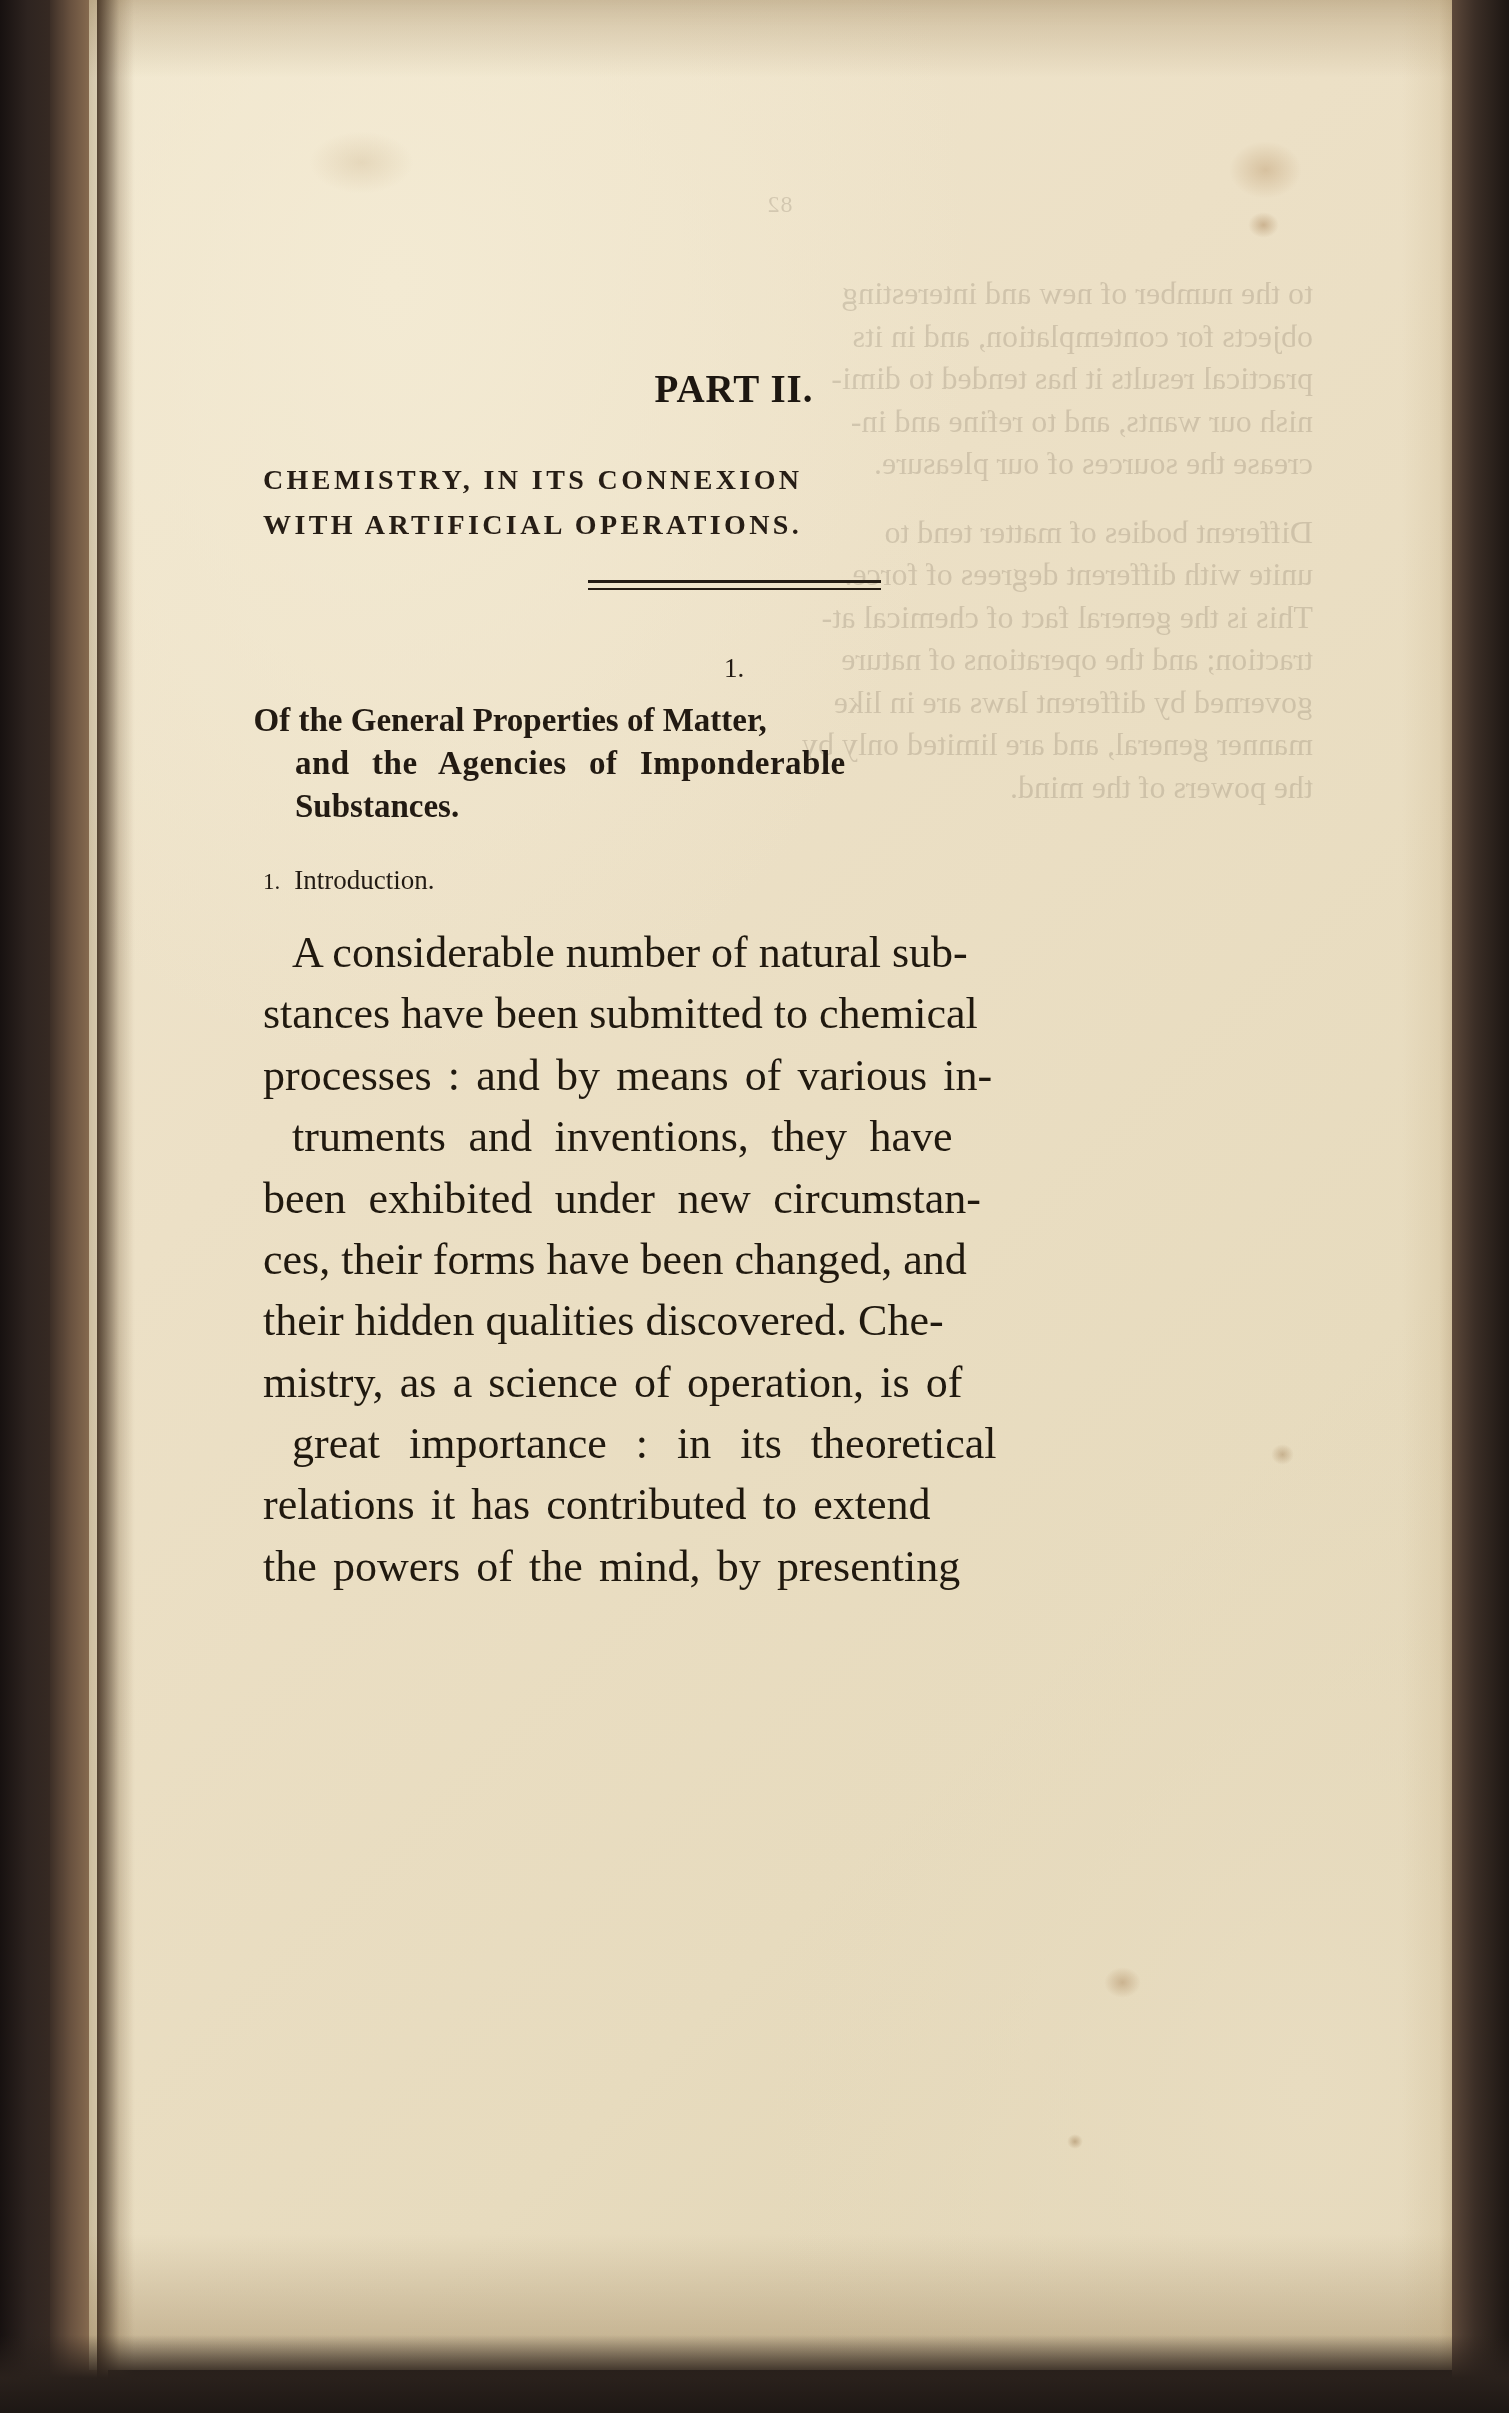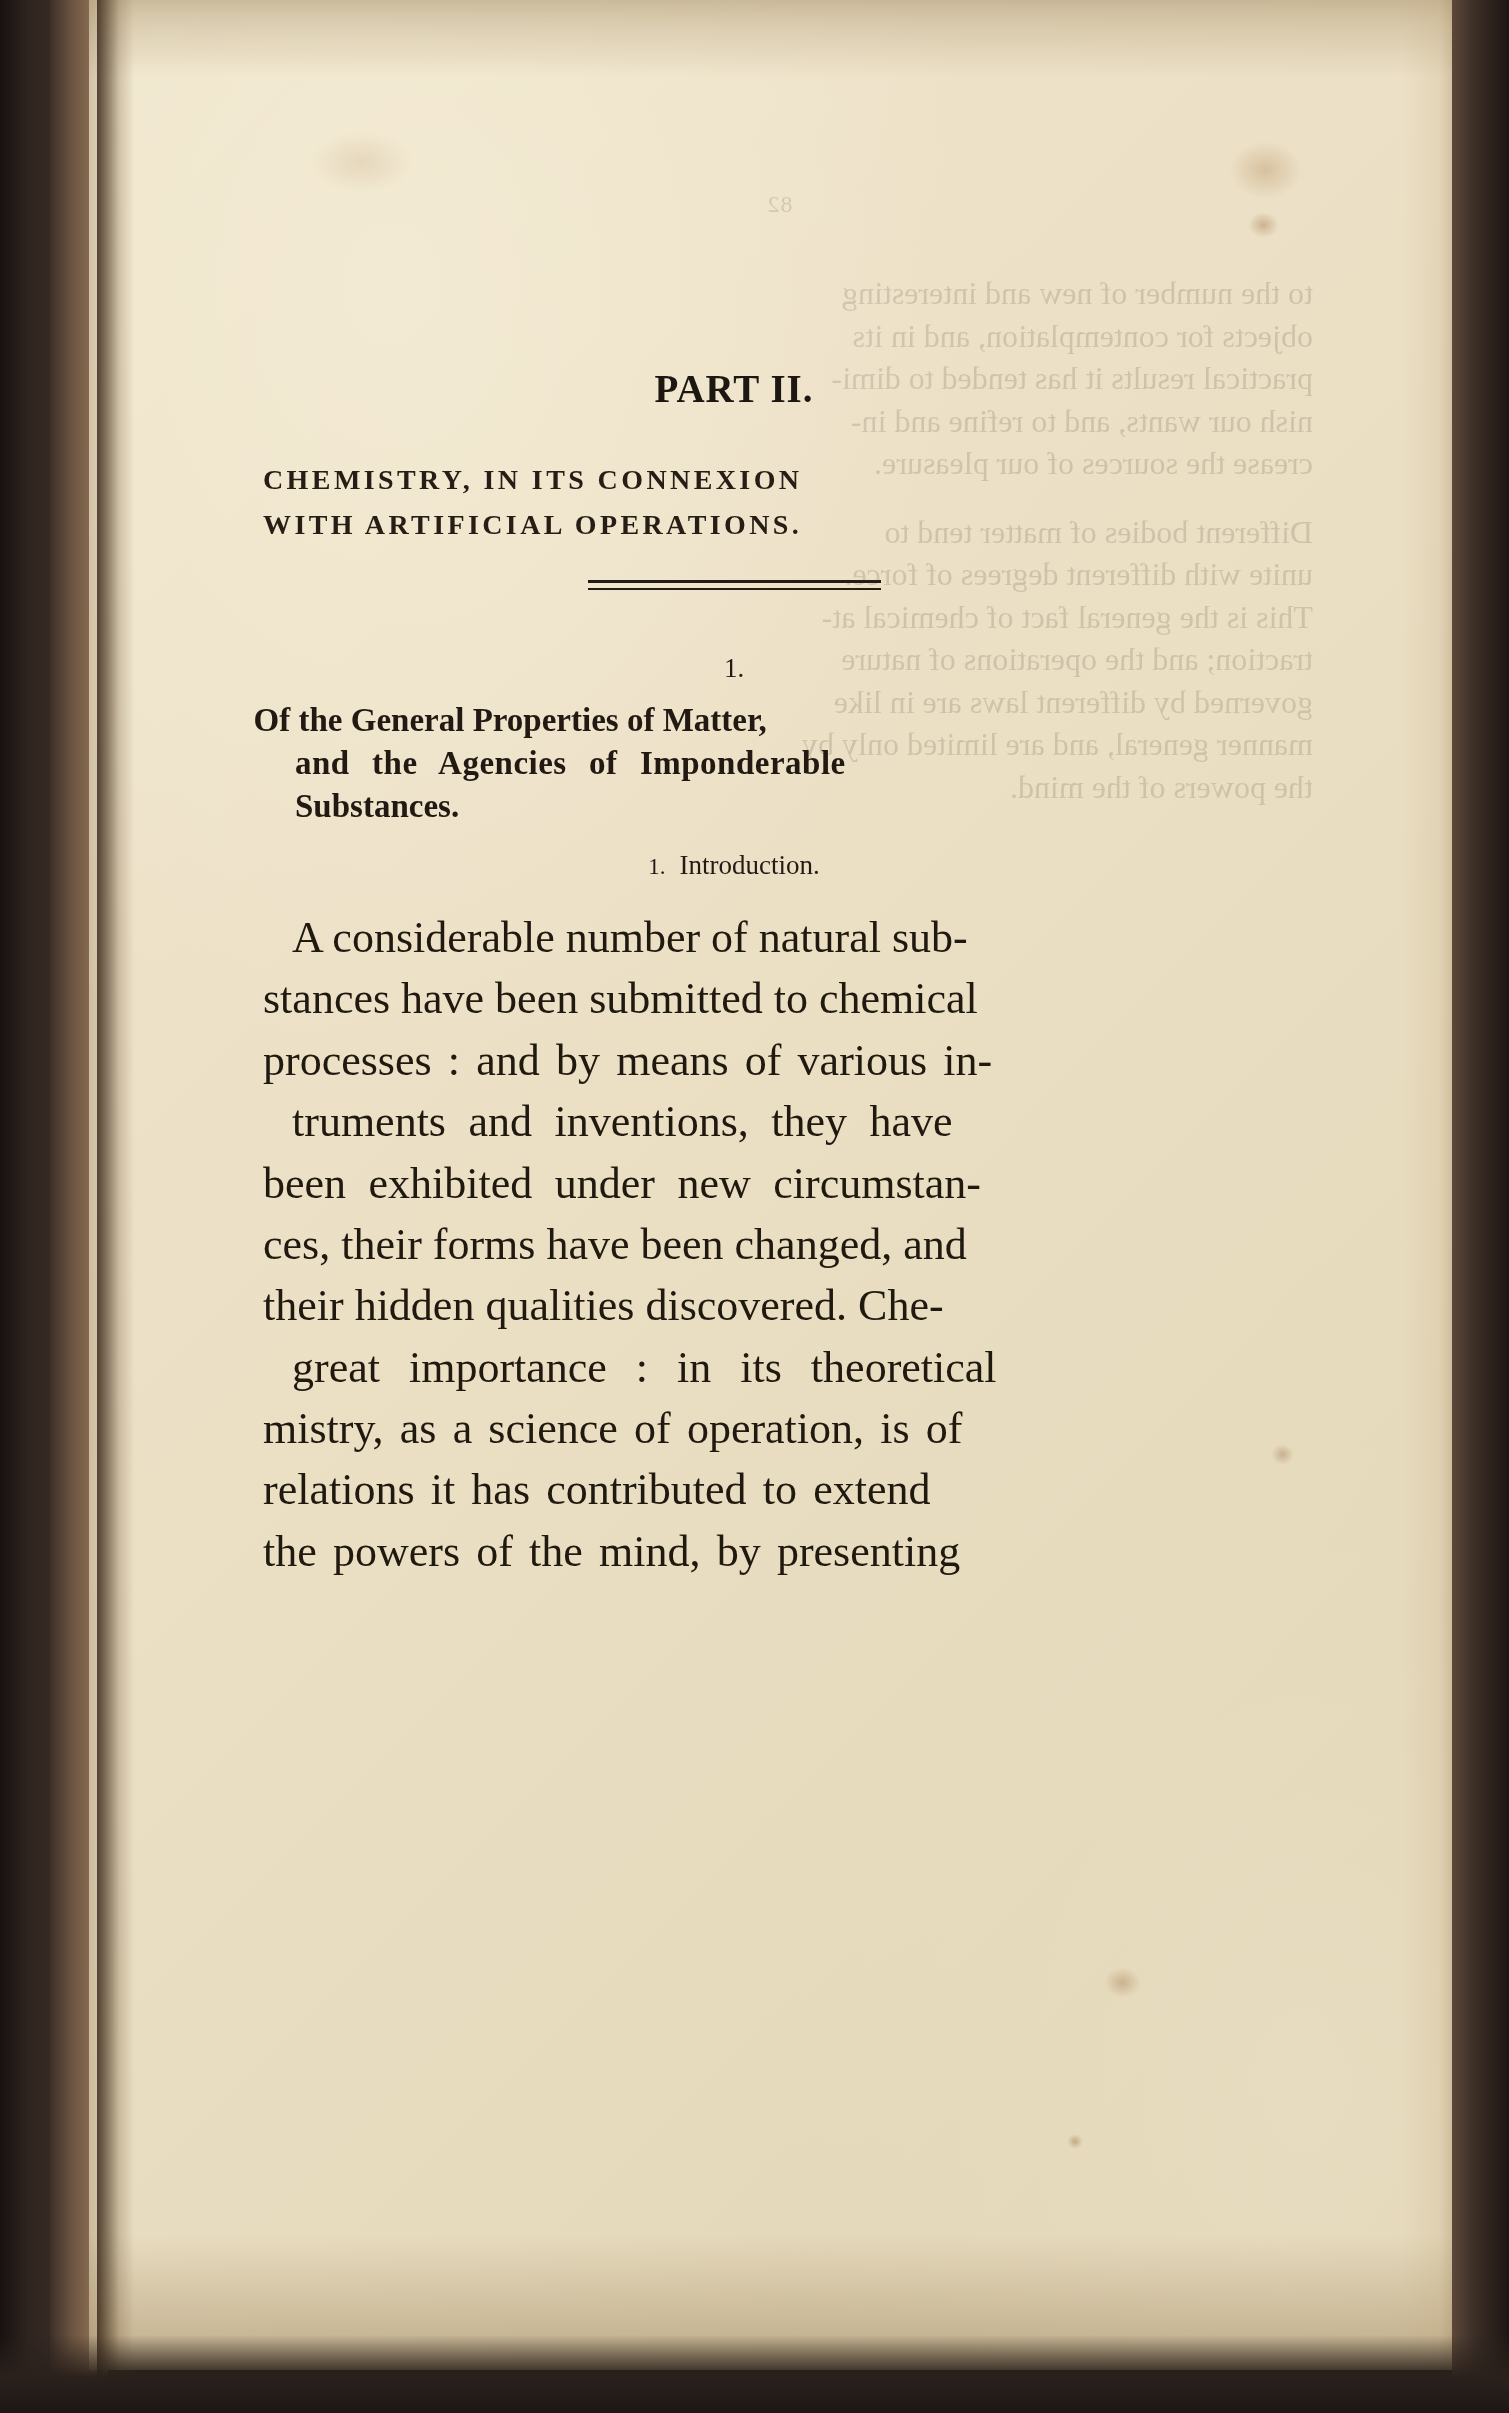--- a/index.html
+++ b/index.html
@@ -164,22 +164,22 @@
     line-height: 1.29;
     text-align: justify;
     text-align-last: left;
     color: #221a12;
   }
   .section-heading .l1 { display: block; text-indent: -9.4px; }
   .section-heading .l2 { display: block; padding-left: 32px; letter-spacing: 0.5px; word-spacing: 13.6px; }
   .section-heading .l3 { display: block; padding-left: 32px; }
 
   .subsection {
-    margin-top: 23px;
-    text-align: center;
+    margin-top: 38px;
+    text-align: left;
     font-size: 27px;
     color: #221a13;
   }
   .subsection .subnum { font-size: 23px; }
 
   .body-text {
     margin-top: 26px;
     font-size: 44px;
     line-height: 1.395;
     color: #20190f;
@@ -280,22 +280,22 @@
 
       <div class="body-text">
         <p>
           <span class="line indent">A considerable number of natural sub-</span>
           <span class="line">stances have been submitted to chemical</span>
           <span class="line justify-wide">processes :  and by means of various in-</span>
           <span class="line justify-wider indent">truments  and  inventions,   they  have</span>
           <span class="line justify-wider">been  exhibited  under  new  circumstan-</span>
           <span class="line">ces, their forms have been changed, and</span>
           <span class="line">their hidden qualities discovered.   Che-</span>
+          <span class="line justify-wide">mistry,  as  a  science  of  operation,  is  of</span>
           <span class="line justify-widest indent">great  importance :   in  its  theoretical</span>
-          <span class="line justify-wide">mistry,  as  a  science  of  operation,  is  of</span>
           <span class="line justify-wide">relations  it  has  contributed  to extend</span>
           <span class="line justify-wide">the powers of the mind,  by presenting</span>
         </p>
       </div>
 
     </div>
 
     <div id="page-top-shade"></div>
     <div id="page-bottom-shade"></div>
     <div id="page-edge"></div>

